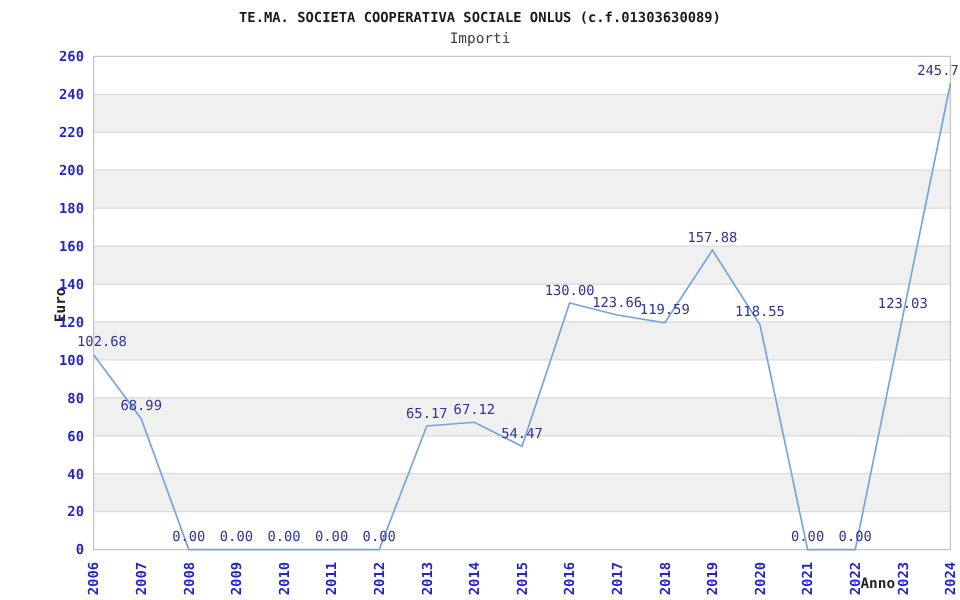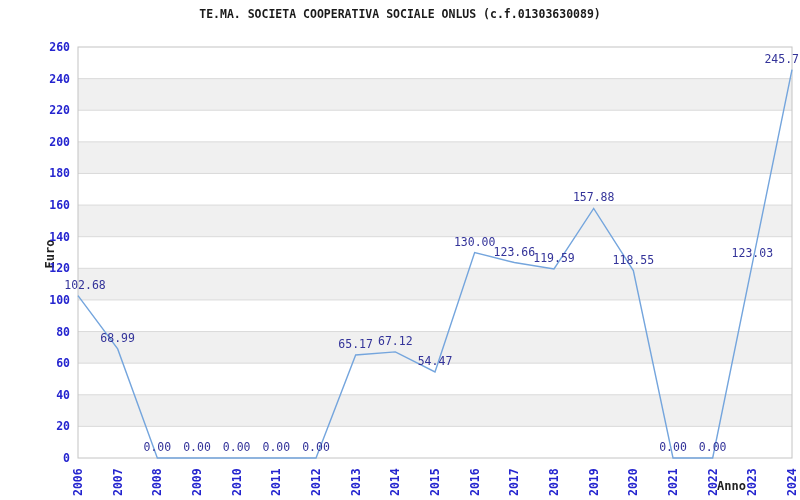--- a/index.html
+++ b/index.html
@@ -54,20 +54,21 @@
     font-family: "DejaVu Sans Mono", monospace;
     font-size: 11.5px;
     font-weight: normal;
   }
 </style>
 </head>
 <body>
 
 <div id="stage">
   <div id="chart-title">TE.MA. SOCIETA COOPERATIVA SOCIALE ONLUS (c.f.01303630089)</div>
+  <div id="chart-subtitle">Importi</div>
   <div id="y-axis-title">Euro</div>
   <div id="x-axis-title">Anno</div>
   <svg id="chart-svg" width="800" height="500">
       <rect x="78" y="394.7692307692308" width="714" height="31.615384615384585" fill="#f0f0f0"></rect>
       <rect x="78" y="331.53846153846155" width="714" height="31.615384615384585" fill="#f0f0f0"></rect>
       <rect x="78" y="268.30769230769226" width="714" height="31.61538461538464" fill="#f0f0f0"></rect>
       <rect x="78" y="205.07692307692307" width="714" height="31.61538461538464" fill="#f0f0f0"></rect>
       <rect x="78" y="141.8461538461538" width="714" height="31.61538461538464" fill="#f0f0f0"></rect>
       <rect x="78" y="78.61538461538458" width="714" height="31.61538461538464" fill="#f0f0f0"></rect>
       <line x1="78" x2="792" y1="426.38461538461536" y2="426.38461538461536" stroke="#dadada" stroke-width="1"></line>

